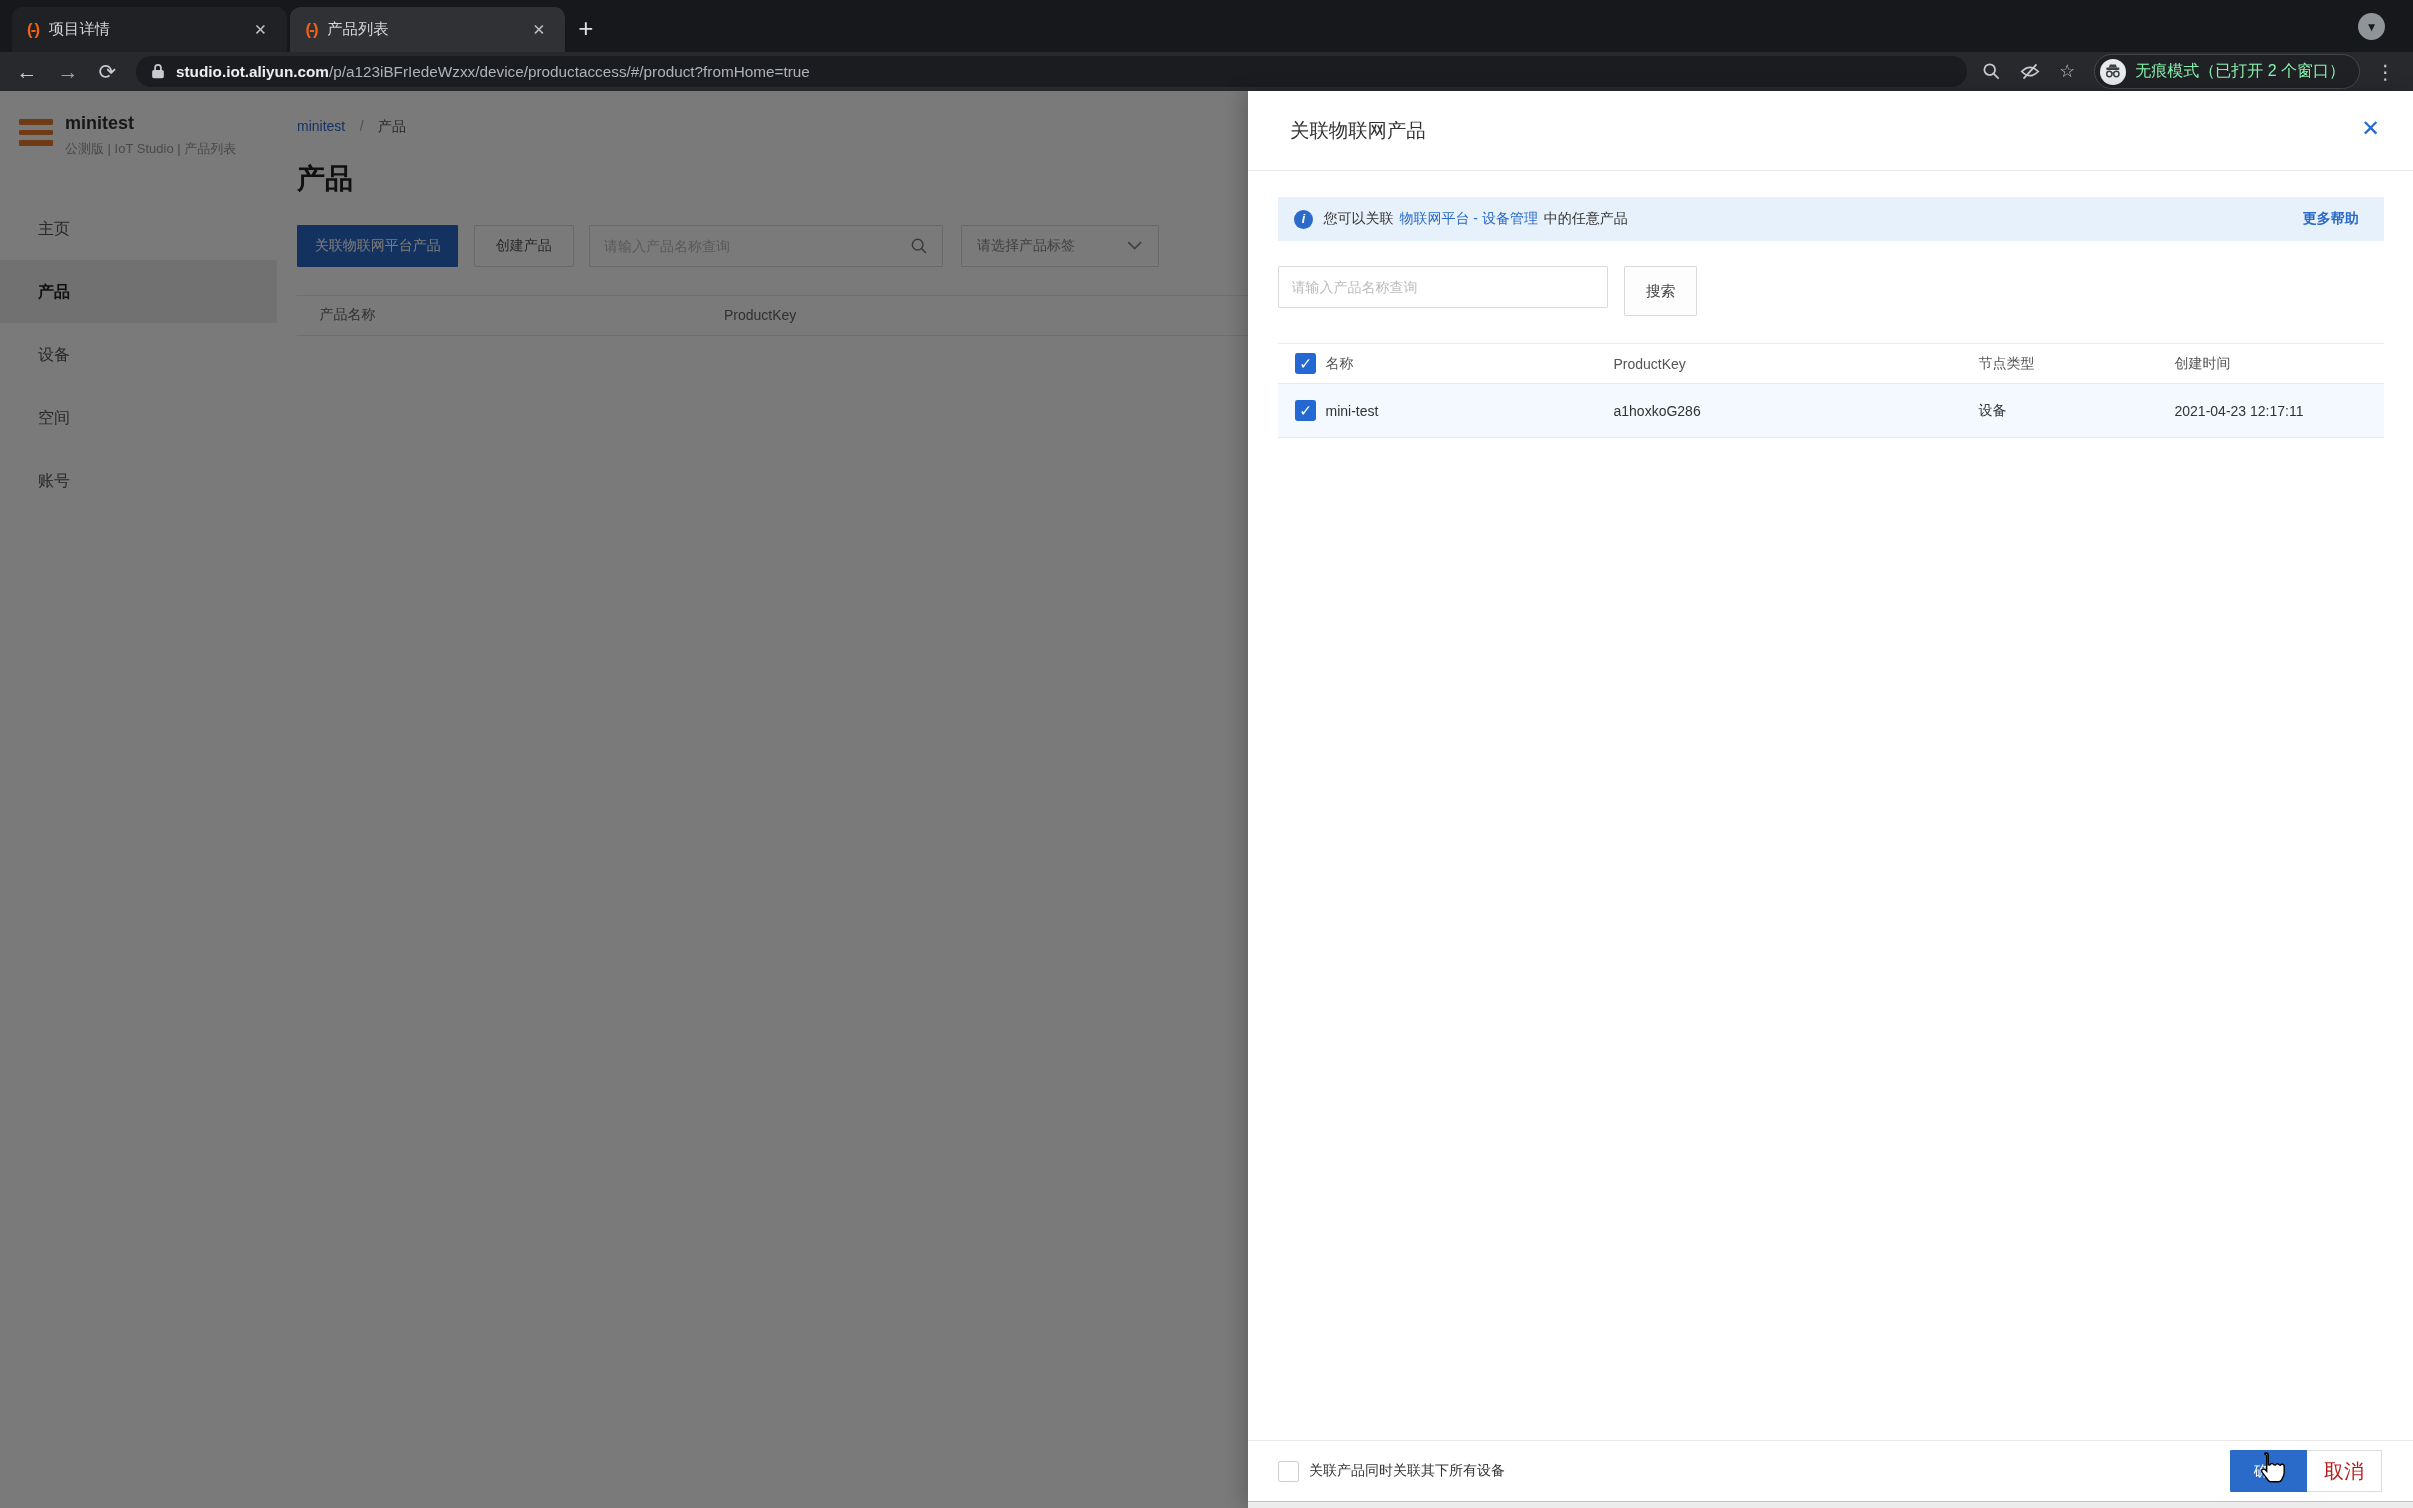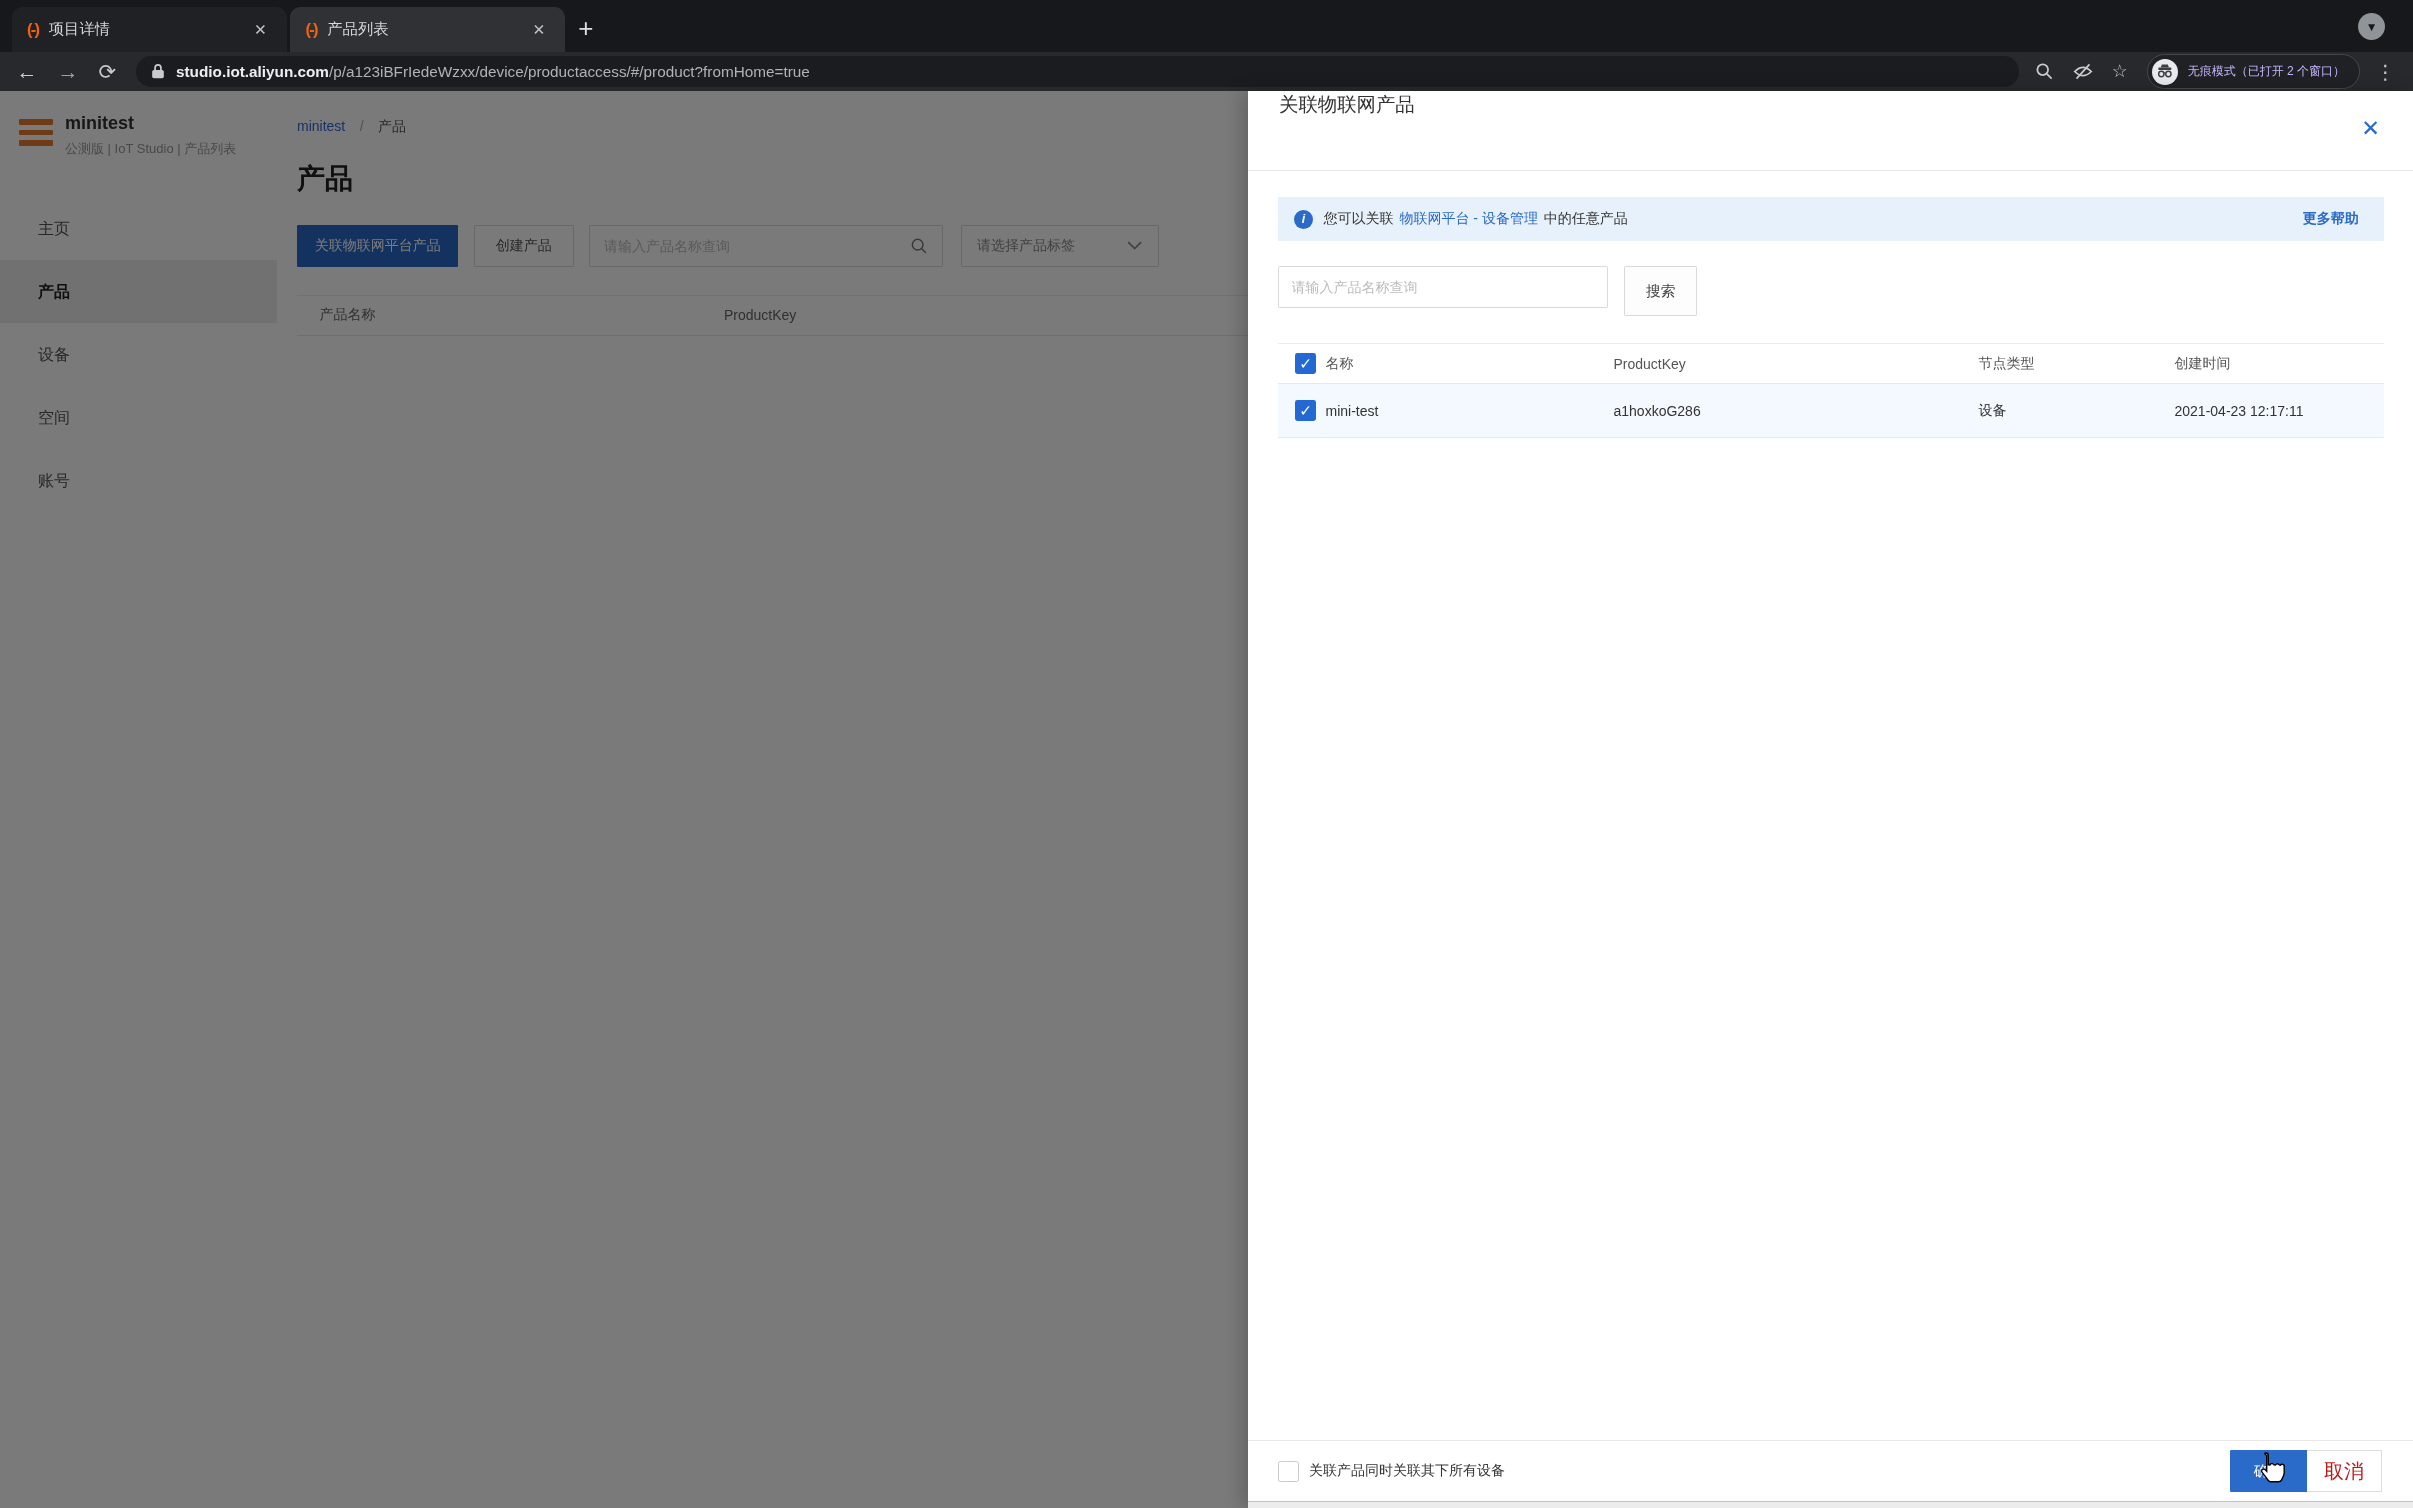--- a/index.html
+++ b/index.html
@@ -22,21 +22,21 @@
   .nav-ic { font-size:21px; color:#c7cacf; margin-right:20px; }
   .nav-ic.dim { color:#9ca1a8; }
   .omnibox { flex:1; height:31px; background:#1b1c1f; border-radius:15.3px; display:flex; align-items:center; padding:0 15.3px; margin-right:15.3px; }
   .lock-ic { margin-right:10.6px; }
   .url { font-size:15.3px; white-space:nowrap; overflow:hidden; }
   .url .domain { color:#eceef1; font-weight:bold; }
   .url .path { color:#aeb3ba; }
   .right-ic { font-size:17.7px; color:#c7cacf; margin-right:19px; }
   .incog-chip { display:flex; align-items:center; background:#202124; border:0.6px solid #45484d; border-radius:19px; padding:3.5px 14px 3.5px 4.7px; margin-right:15.3px; }
   .incog-circle { width:26px; height:26px; border-radius:50%; background:#e8eaed; display:flex; align-items:center; justify-content:center; margin-right:9.4px; }
-  .incog-label { color:#c4b5fd; font-size:12px; white-space:nowrap; }
+  .incog-label { color:#86efac; font-size:16px; white-space:nowrap; }
   .dots-ic { color:#c7cacf; font-size:20px; letter-spacing:1.2px; }
 
   
   .page { position:absolute; top:91px; left:0; right:0; bottom:0; background:#fff; }
 
   .sidebar { position:absolute; left:0; top:0; width:277px; bottom:0; background:#fff; }
   .sb-head { display:flex; padding:22.4px 11.8px 0 19px; }
   .hamburger { width:39px; padding-top:5.9px; }
   .hamburger span { display:block; width:34px; height:5.3px; background:#e87a2e; border-radius:1.2px; margin-bottom:5.3px; }
   .sb-titles { margin-left:7px; }
@@ -59,21 +59,21 @@
   .search-box { width:354px; height:42px; border:0.6px solid #d9d9d9; border-radius:1.2px; margin-left:15.3px; display:flex; align-items:center; padding:0 14px; }
   .search-box input { flex:1; border:none; outline:none; font-size:14px; color:#333; font-family:inherit; }
   .search-box input::placeholder { color:#bbb; }
   .tag-select { width:198px; height:42px; border:0.6px solid #d9d9d9; border-radius:1.2px; margin-left:17.7px; display:flex; align-items:center; justify-content:space-between; padding:0 15.3px; font-size:14px; color:#888; }
   .m-thead { margin-top:28px; border-top:0.6px solid #ededed; border-bottom:0.6px solid #e8e8e8; height:41px; display:flex; align-items:center; font-size:14px; color:#666; }
   .m-th1 { width:427px; padding-left:22.4px; }
 
   
   .overlay { position:absolute; top:91px; left:0; right:0; bottom:0; background:rgba(0,0,0,0.52); z-index:50; }
   .drawer { position:absolute; top:91px; right:0; width:1165px; bottom:0; background:#fff; z-index:60; box-shadow:-5.9px 0 17.7px rgba(0,0,0,0.2); }
-  .d-head { height:80px; display:flex; padding:0 31px; border-bottom:0.6px solid #e8e8e8; }
+  .d-head { height:80px; display:flex; align-items:center; padding:0 42px; border-bottom:0.6px solid #e8e8e8; }
   .d-title { font-size:19.4px; color:#333; font-weight:500; }
   .d-close { position:absolute; right:33px; top:23.6px; color:#2a6ac8; font-size:22.4px; font-weight:300; }
   .d-body { padding:26px 29.5px 0 29.5px; }
   .banner { height:44px; background:#e7f1fb; display:flex; align-items:center; padding:0 16.5px; font-size:14px; color:#333; }
   .info-ic { width:19px; height:19px; border-radius:50%; background:#2a6ac8; color:#fff; font-size:12.4px; font-style:italic; font-weight:bold; display:flex; align-items:center; justify-content:center; margin-right:10.6px; flex:none; }
   .banner .lnk { color:#2a6ac8; margin:0 5.9px; }
   .banner .help { margin-left:auto; color:#2a6ac8; padding-right:8.2px;font-weight:bold; }
   .d-search-row { margin-top:25px; display:flex; }
   .d-input { width:330px; height:42px; border:0.6px solid #d9d9d9; border-radius:1.2px; padding:0 13px; font-size:14px; color:#333; outline:none; font-family:inherit; }
   .d-input::placeholder { color:#bbb; }

